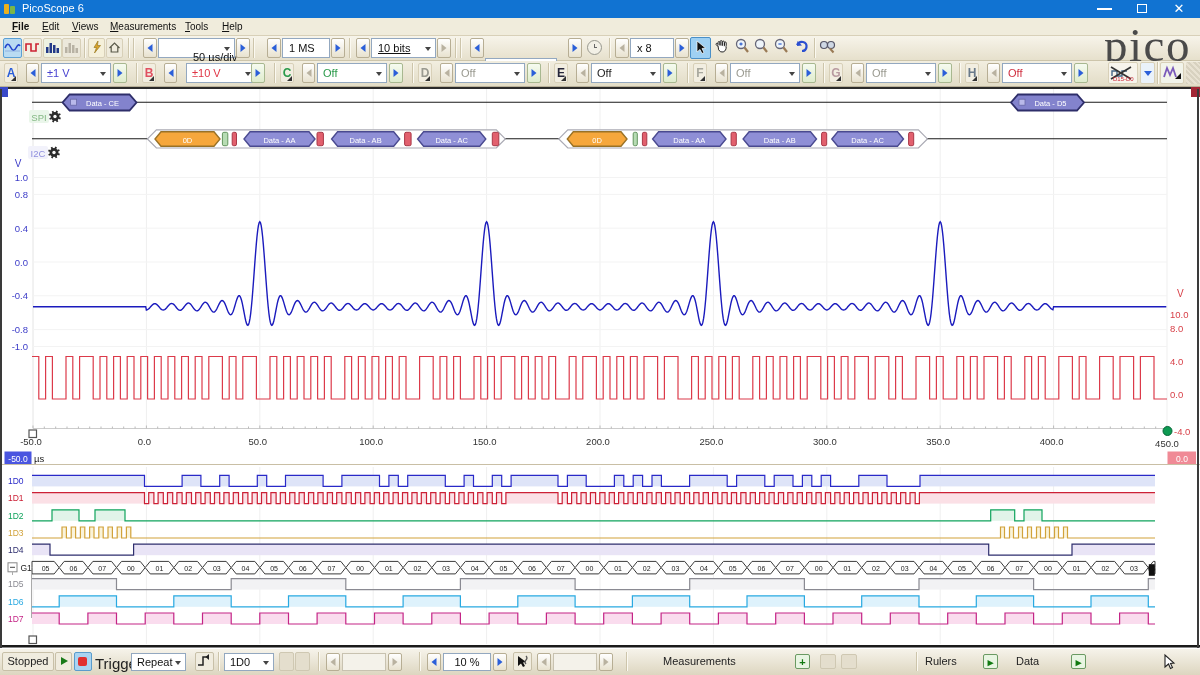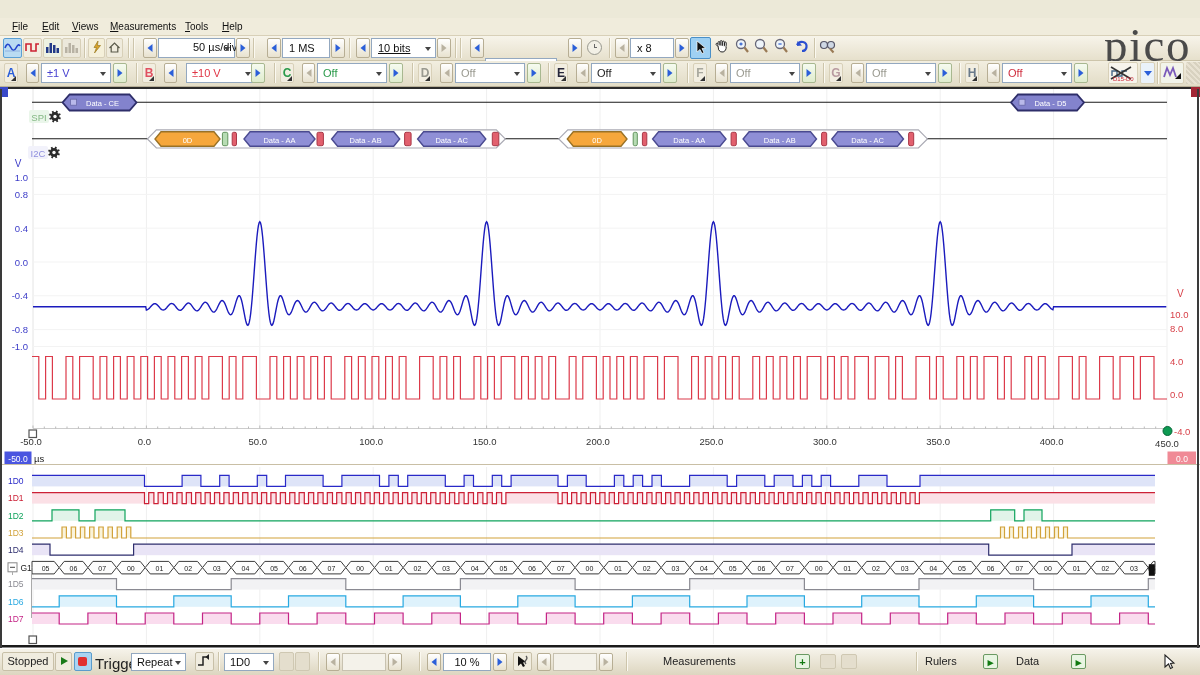--- a/index.html
+++ b/index.html
@@ -14,22 +14,32 @@
 .dim .arl{border-right-color:#b9b2a0;}
 .dim .arr{border-left-color:#b9b2a0;}
 .sep{position:absolute;width:2px;border-left:1px solid #cdc5ab;border-right:1px solid #fbf9f1;}
 .tbtn{position:absolute;background:#f2eee1;border:1px solid #d8d0b8;border-radius:2px;}
 .ltr{position:absolute;font-size:12px;font-weight:bold;text-align:center;}
 .corner{position:absolute;right:1px;bottom:1px;width:0;height:0;border-left:5px solid transparent;border-bottom:5px solid #333;}
 svg text{font-family:"Liberation Sans",sans-serif;}
 </style></head><body>
 <div id="win">
 
+<div class="abs" style="left:0;top:0;width:1200px;height:18px;background:#1173d2;">
+ <div class="abs" style="left:4px;top:3px;width:12px;height:12px;">
+   <div class="abs" style="left:0;top:1px;width:5px;height:10px;background:#e8b020;border-radius:1px;"></div>
+   <div class="abs" style="left:6px;top:3px;width:5px;height:8px;background:#7ab648;border-radius:1px;"></div>
+ </div>
+ <div class="abs" style="left:22px;top:2px;font-size:11px;color:#fff;">PicoScope 6</div>
+ <div class="abs" style="left:1097px;top:8px;width:15px;height:2px;background:#fff;"></div>
+ <div class="abs" style="left:1137px;top:4px;width:10px;height:9px;border:1.5px solid #fff;"></div>
+ <div class="abs" style="left:1173px;top:3px;width:12px;height:12px;color:#fff;font-size:13px;line-height:12px;text-align:center;">✕</div>
+</div>
     <div class="abs" style="left:0;top:18px;width:1200px;height:18px;background:#f0ecdc;border-bottom:1px solid #d8d0b8;">
-      <div class="abs" style="left:12px;top:3px;font-size:10px;color:#111;"><u>F</u>ile</div>
+      <div class="abs" style="left:12px;top:3px;font-size:10px;color:#111;font-weight:bold;"><u>F</u>ile</div>
       <div class="abs" style="left:42px;top:3px;font-size:10px;color:#111;"><u>E</u>dit</div>
       <div class="abs" style="left:72px;top:3px;font-size:10px;color:#111;"><u>V</u>iews</div>
       <div class="abs" style="left:110px;top:3px;font-size:10px;color:#111;"><u>M</u>easurements</div>
       <div class="abs" style="left:185px;top:3px;font-size:10px;color:#111;"><u>T</u>ools</div>
       <div class="abs" style="left:222px;top:3px;font-size:10px;color:#111;"><u>H</u>elp</div>
     </div>
     <div class="abs" style="left:0;top:36px;width:1200px;height:25px;background:linear-gradient(#f7f4ea,#e6e0cc);border-bottom:1px solid #cdc5ab;">
       <div class="abs" style="left:3px;top:2px;width:19px;height:20px;background:#b9dbf2;border:1px solid #5a9fd4;border-radius:2px;">
         <svg width="17" height="17" style="position:absolute;left:0px;top:0px;">
           <path d="M1 9 Q3.5 2 6.5 8 T12 9 T16 7" fill="none" stroke="#2244cc" stroke-width="1.6"></path>
@@ -68,21 +78,21 @@
           <path d="M2.5 9 L7.5 4 L12.5 9 M4.2 8 L4.2 13 L10.8 13 L10.8 8" fill="none" stroke="#5a5a4a" stroke-width="1.2"></path>
         </svg>
       </div>
       <div class="sep" style="left:128px;top:2px;height:20px;"></div>
       <div class="sep" style="left:133px;top:2px;height:20px;"></div>
     </div>
     <div class="spin " style="left:143px;top:38px;width:14px;height:20px;">
       <div class="ar arl"></div>
     </div>
     <div class="combo" style="left:158px;top:38px;width:77px;height:20px;">
-      <div class="tx" style="color:#111;top:2px;left:6px;padding-left:28px;">50 µs/div</div>
+      <div class="tx" style="color:#111;top:12px;left:6px;padding-left:28px;">50 µs/div</div>
       <div class="dn" style="top:8px;"></div>
     </div>
     <div class="spin " style="left:236px;top:38px;width:14px;height:20px;">
       <div class="ar arr"></div>
     </div>
     <div class="sep" style="left:253px;top:38px;height:20px;"></div>
     <div class="spin " style="left:267px;top:38px;width:14px;height:20px;">
       <div class="ar arl"></div>
     </div>
     <div class="combo" style="left:282px;top:38px;width:48px;height:20px;">

